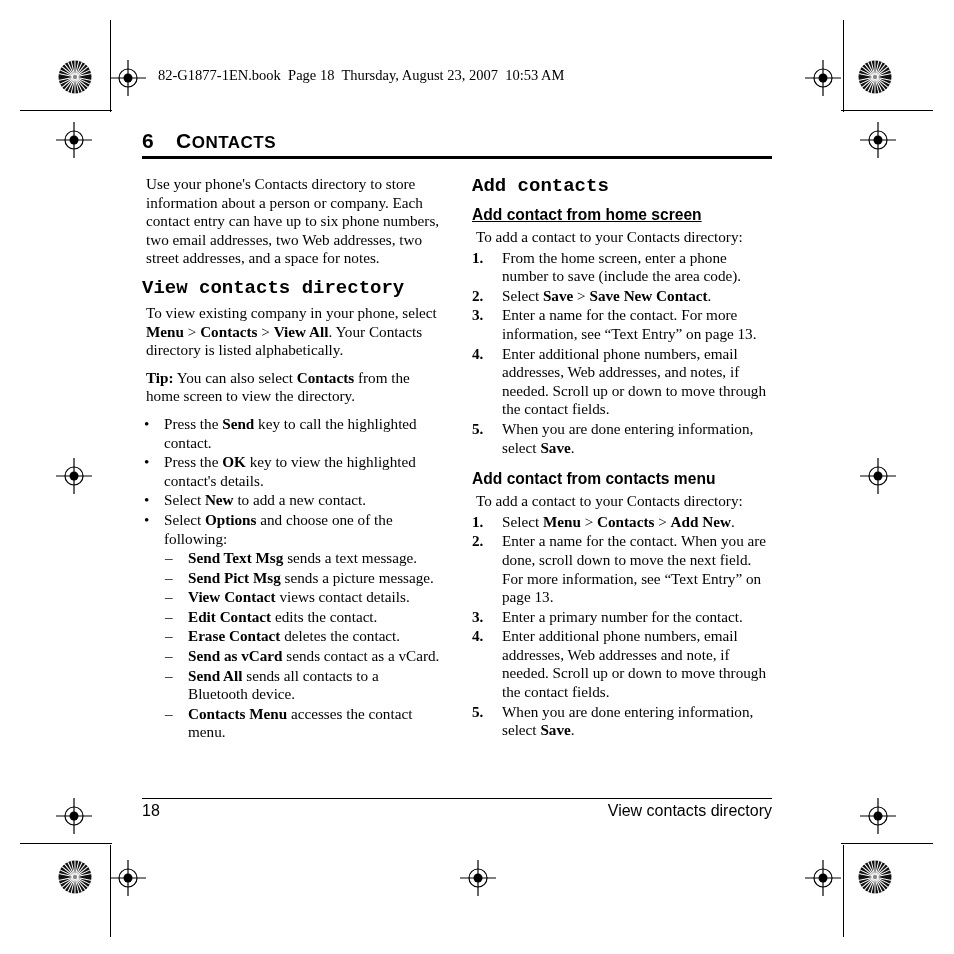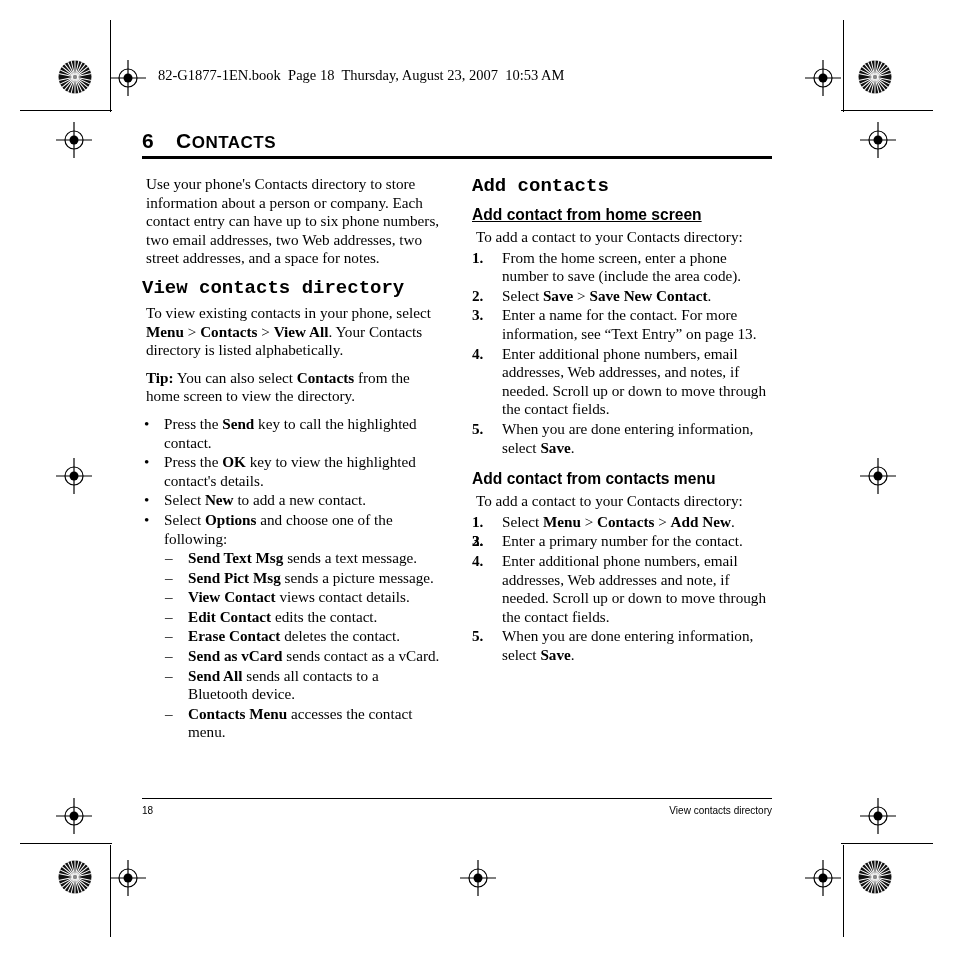--- a/index.html
+++ b/index.html
@@ -198,21 +198,21 @@
     height: 1px;
     background: #000;
     width: 630px;
   }
   .footer-row {
     display: flex;
     justify-content: space-between;
     align-items: baseline;
     margin-top: 4px;
     font-family: "Liberation Sans", "DejaVu Sans", sans-serif;
-    font-size: 10px;
+    font-size: 16px;
     line-height: 16px;
   }
 
   
   .book-header {
     position: absolute;
     left: 158px;
     top: 66px;
     font-family: "Liberation Serif", "DejaVu Serif", serif;
     font-size: 14.5px;
@@ -393,21 +393,21 @@
   <div class="chapter-rule"></div>
 
   <div class="columns">
 
     <div class="col col-left">
 
       <p>Use your phone's Contacts directory to store information about a person or company. Each contact entry can have up to six phone numbers, two email addresses, two Web addresses, two street addresses, and a space for notes.</p>
 
       <h2 class="section first">View contacts directory</h2>
 
-      <p><span>To view existing contacts in your phone, select </span><b>Menu</b><span> &gt; </span><b>Contacts</b><span> &gt; </span><b>View All</b><span>. Your Contacts directory is listed alphabetically.</span></p>
+      <p><span>To view existing company in your phone, select </span><b>Menu</b><span> &gt; </span><b>Contacts</b><span> &gt; </span><b>View All</b><span>. Your Contacts directory is listed alphabetically.</span></p>
 
       <p><b>Tip:</b><span> You can also select </span><b>Contacts</b><span> from the home screen to view the directory.</span></p>
 
 
       <ul class="bullets">
         <li><span class="bullet-dot">•</span><span>Press the </span><b>Send</b><span> key to call the highlighted contact.</span></li>
         <li><span class="bullet-dot">•</span><span>Press the </span><b>OK</b><span> key to view the highlighted contact's details.</span></li>
         <li><span class="bullet-dot">•</span><span>Select </span><b>New</b><span> to add a new contact.</span></li>
         <li><span class="bullet-dot">•</span><span>Select </span><b>Options</b><span> and choose one of the following:</span></li>
       </ul>
@@ -441,21 +441,21 @@
         <li><span class="step-num">4.</span><span>Enter additional phone numbers, email addresses, Web addresses, and notes, if needed. Scroll up or down to move through the contact fields.</span></li>
         <li><span class="step-num">5.</span><span>When you are done entering information, select </span><b>Save</b><span>.</span></li>
       </ol>
 
       <h3 class="subsection">Add contact from contacts menu</h3>
 
       <p class="tight">To add a contact to your Contacts directory:</p>
 
       <ol class="steps">
         <li><span class="step-num">1.</span><span>Select </span><b>Menu</b><span> &gt; </span><b>Contacts</b><span> &gt; </span><b>Add New</b><span>.</span></li>
-        <li><span class="step-num">2.</span></li>
+        <li><span class="step-num">2.</span><span>Enter a name for the contact. When you are done, scroll down to move the next field. For more information, see “Text Entry” on page 13.</span></li>
         <li><span class="step-num">3.</span><span>Enter a primary number for the contact.</span></li>
         <li><span class="step-num">4.</span><span>Enter additional phone numbers, email addresses, Web addresses and note, if needed. Scroll up or down to move through the contact fields.</span></li>
         <li><span class="step-num">5.</span><span>When you are done entering information, select </span><b>Save</b><span>.</span></li>
       </ol>
     </div>
   </div>
 </div>
 
 <div class="footer">
   <div class="footer-rule"></div>

